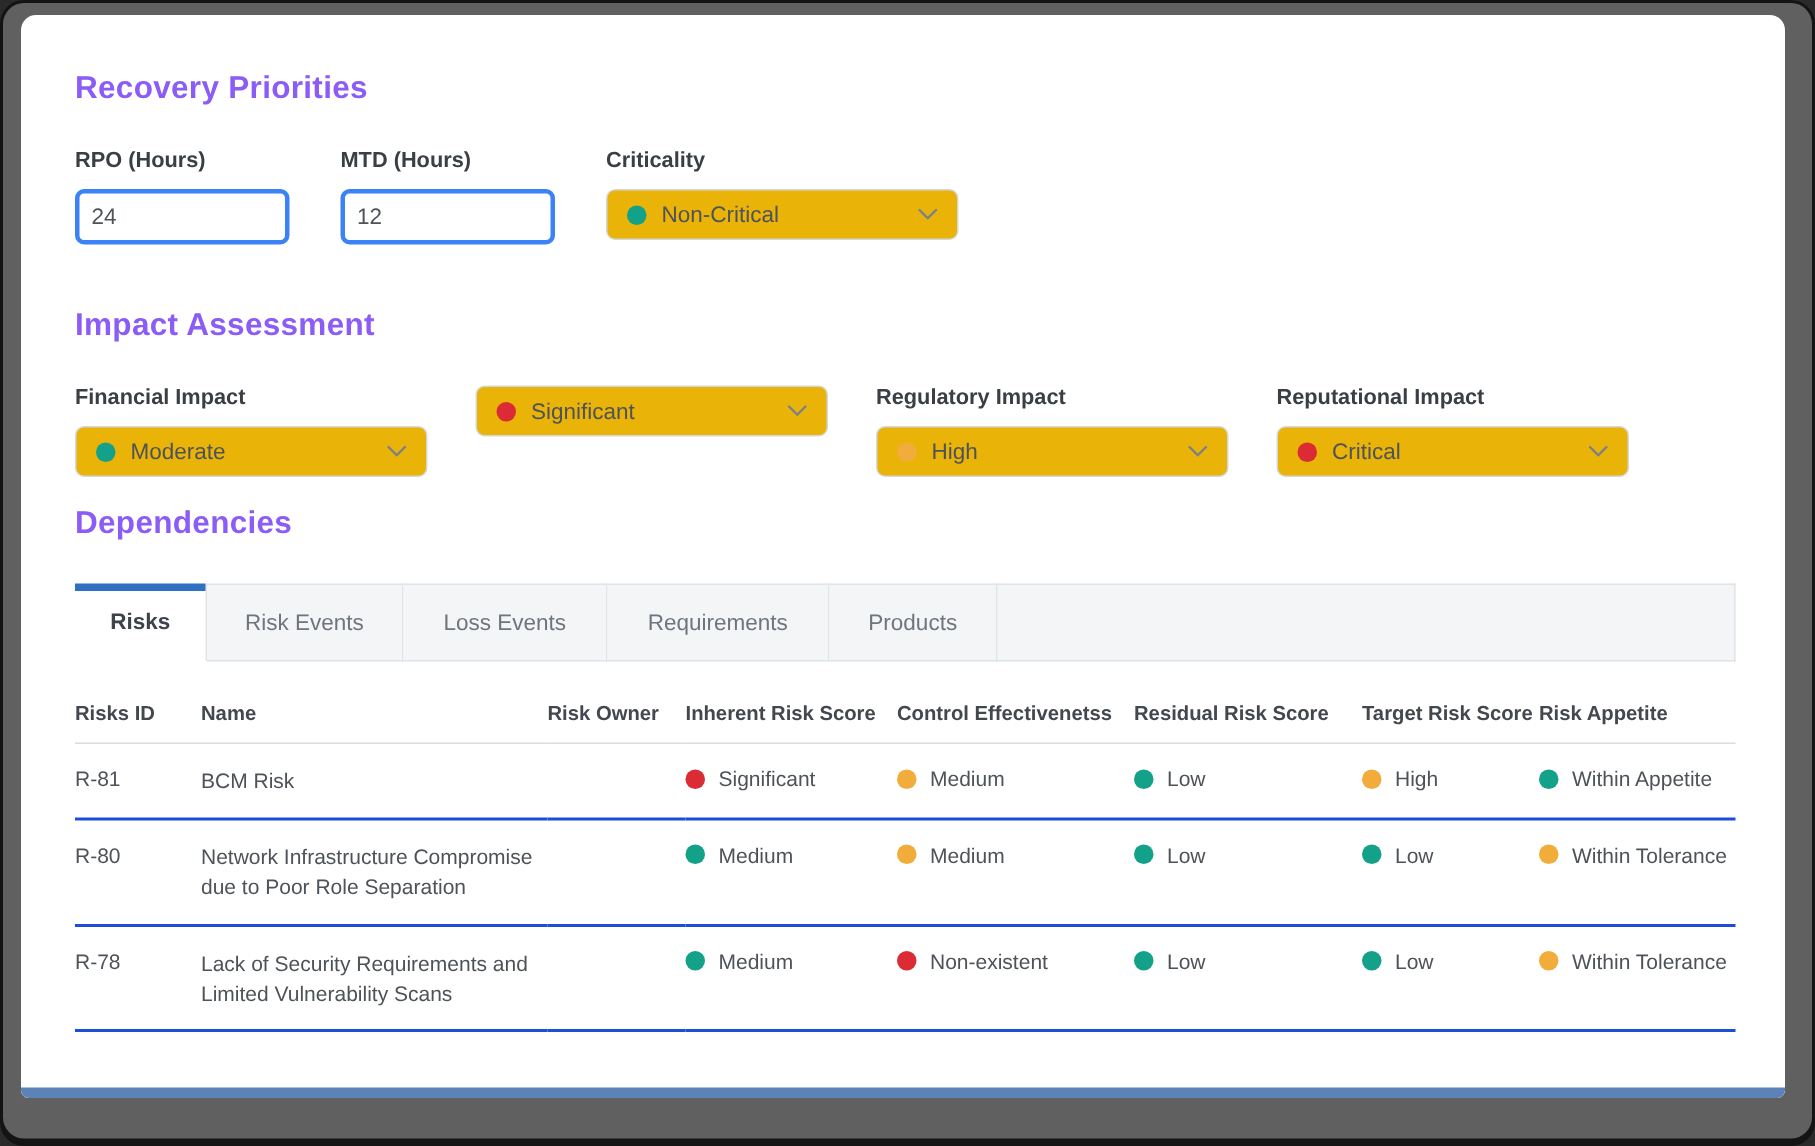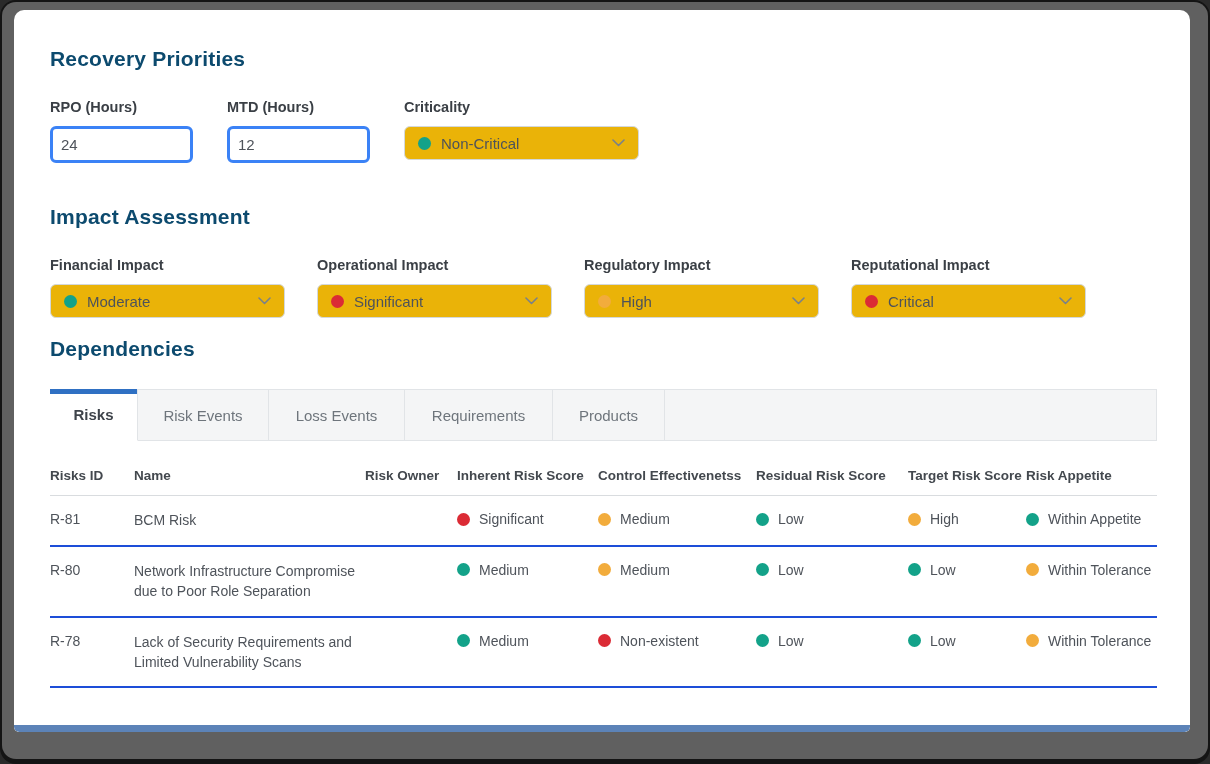--- a/index.html
+++ b/index.html
@@ -11,21 +11,21 @@
     overflow: hidden;
   }
   
   .window   { position: absolute; inset: 0; background: #141414; border-radius: 16px; }
   .bezel    { position: absolute; left: 2px; top: 2px; right: 2px; bottom: 5px; background: #606060; border-radius: 14px; }
   .content  { position: absolute; left: 14px; top: 10px; right: 20px; bottom: 32px; background: #ffffff; border-radius: 10px 10px 5px 5px; overflow: hidden; }
   .bottom-bar { position: absolute; left: 0; right: 0; bottom: 0; height: 7px; border-radius: 0 0 5px 5px; }
   .page     { position: absolute; inset: 0 0 7px 0; padding: 37px 33px 0 36px; overflow: hidden; }
 
   
-  h2 { font-size: 21px; font-weight: 700; color: #0c4a6e; margin: 0 0 28px 0; letter-spacing: .2px; }
+  h2 { font-size: 21px; font-weight: 700; color: #8b5cf6; margin: 0 0 28px 0; letter-spacing: .2px; }
   .field-label { display: block; font-size: 14.5px; font-weight: 700; color: #3a3f45; margin-bottom: 11px; }
 
   
   .fields-row { display: flex; align-items: flex-start; }
   .recovery-row .field { margin-right: 34px; }
   .impact-row  .field { margin-right: 32px; }
   .text-input {
     width: 143px; height: 37px; border: 3px solid #3b82f6; border-radius: 6px;
     padding: 0 8px; font-size: 15px; color: #4e535a; font-family: "Liberation Sans", sans-serif;
     outline: none; background: #fff;
@@ -119,21 +119,20 @@
               <span class="dot" style="background-color: rgb(19, 162, 137);"></span>
               <span class="select-value">Moderate</span>
               <span class="chevron">
                 <svg width="13" height="8" viewBox="0 0 13 8">
                     <polyline points="1,1 6.5,6.5 12,1" fill="none" stroke="#7a8188" stroke-width="1.6" stroke-linecap="round" stroke-linejoin="round"></polyline>
                   </svg>
               </span>
             </div>
           </div>
           <div class="field">
-            <span class="field-label">Operational Impact</span>
             <div class="select">
               <span class="dot" style="background-color: rgb(219, 43, 53);"></span>
               <span class="select-value">Significant</span>
               <span class="chevron">
                 <svg width="13" height="8" viewBox="0 0 13 8">
                     <polyline points="1,1 6.5,6.5 12,1" fill="none" stroke="#7a8188" stroke-width="1.6" stroke-linecap="round" stroke-linejoin="round"></polyline>
                   </svg>
               </span>
             </div>
           </div>

